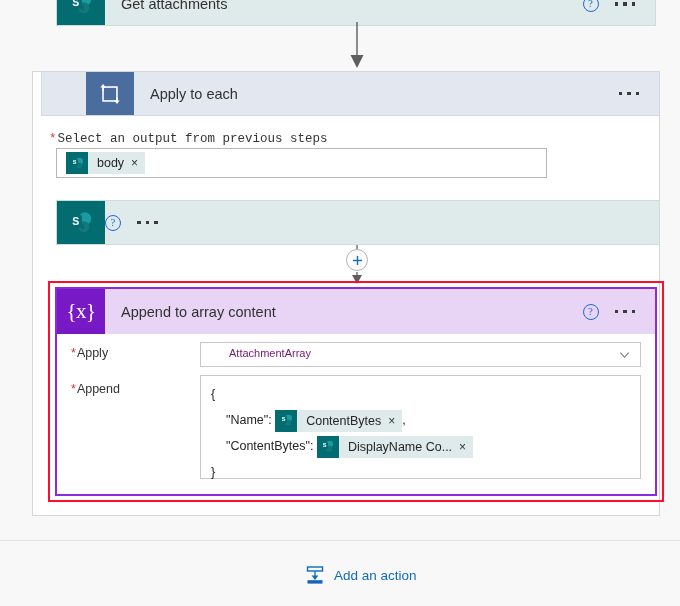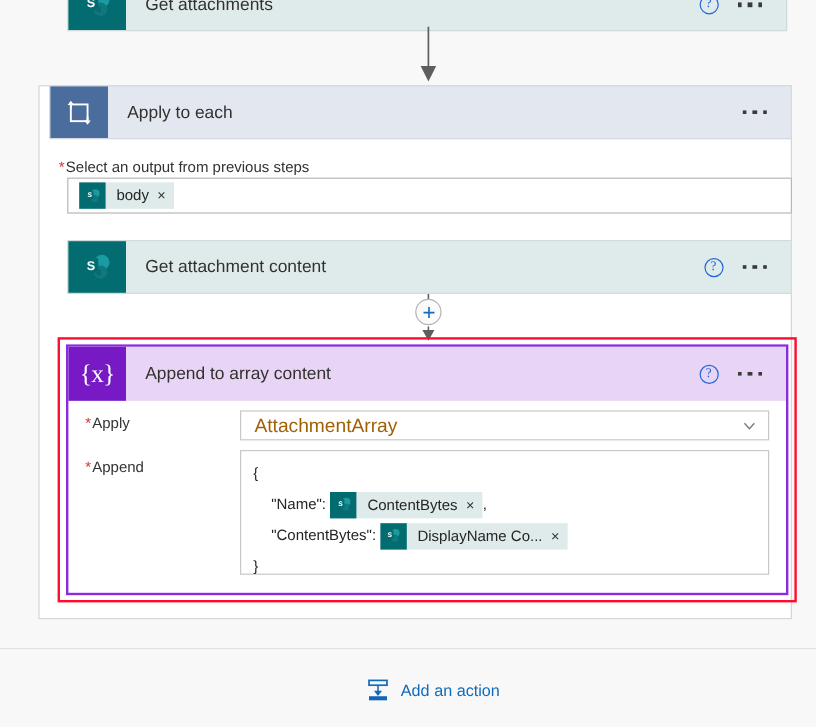--- a/index.html
+++ b/index.html
@@ -230,45 +230,45 @@
     </div>
   </div>
 
   <svg class="conn" style="left:348px; top:22px; width:18px; height:48px;" viewBox="0 0 18 48">
     <line x1="9" y1="0" x2="9" y2="36" stroke="#605e5c" stroke-width="1.4"></line>
     <path d="M9 46 L2.5 33 L15.5 33 Z" fill="#605e5c"></path>
   </svg>
 
   <div class="card" style="left:32px; top:71px; width:628px; height:445px;"></div>
 
-  <div class="action-bar gray" style="left:41px; top:71px; width:619px; height:45px;">
+  <div class="action-bar gray" style="left:41px; top:71px; width:619px; height:45px;padding-left:44px;">
     <div class="icon-box loop">
       <svg class="loop-logo" viewBox="0 0 28 28">
         <rect x="6.5" y="6.5" width="15" height="15" fill="none" stroke="#ffffff" stroke-width="1.7"></rect>
         <path d="M6.5 10.5 L6.5 5.2" stroke="#ffffff" stroke-width="1.7" fill="none"></path>
         <path d="M6.5 3.2 L3.6 7.0 L9.4 7.0 Z" fill="#ffffff"></path>
         <path d="M21.5 17.5 L21.5 22.8" stroke="#ffffff" stroke-width="1.7" fill="none"></path>
         <path d="M21.5 24.8 L24.4 21.0 L18.6 21.0 Z" fill="#ffffff"></path>
       </svg>
     </div>
     <div class="action-title">Apply to each</div>
     <div class="bar-tools">
       <div class="ellipsis">
           <i></i>
           <i></i>
           <i></i>
         </div>
     </div>
   </div>
 
-  <div class="field-label" style="left:49px; top:132px;">
+  <div class="field-label" style="left:49px; top:132px;font-family:Liberation Mono, monospace;">
     <span class="req">*</span><span>Select an output from previous steps</span>
   </div>
 
-  <div class="input-box" style="left:56px; top:148px; width:604px; height:30px;">
+  <div class="input-box" style="left:56px; top:148px; width:491px; height:30px;">
     <div class="chip" style="margin:3px 0 0 9px;">
       <span class="chip-ico">
         <svg viewBox="0 0 32 32">
           <circle cx="20.5" cy="11" r="7.2" fill="#1a9ba1"></circle>
           <circle cx="19.2" cy="20.3" r="6.4" fill="#11787e"></circle>
           <rect x="3" y="7" width="14" height="14" rx="1" fill="#036c70"></rect>
           <text x="10" y="18" font-family="Liberation Sans, sans-serif" font-size="12" font-weight="bold" fill="#ffffff" text-anchor="middle">S</text>
         </svg>
       </span>
       <span class="chip-text">body</span>
@@ -279,21 +279,20 @@
   <div class="action-bar" style="left:56px; top:200px; width:604px; height:45px;">
     <div class="icon-box sp">
       <svg class="sp-logo" viewBox="0 0 32 32">
         <circle cx="20.5" cy="11" r="7.2" fill="#1a9ba1"></circle>
         <circle cx="19.2" cy="20.3" r="6.4" fill="#11787e"></circle>
         <path d="M13.5 17.5a6 6 0 0 0 6 6v-6z" fill="#0b6b70"></path>
         <rect x="3" y="7" width="14" height="14" rx="1" fill="#036c70"></rect>
         <text x="10" y="18" font-family="Liberation Sans, sans-serif" font-size="12" font-weight="bold" fill="#ffffff" text-anchor="middle">S</text>
       </svg>
     </div>
-    <div class="action-title">Get attachment content</div>
     <div class="bar-tools">
       <div class="help-icon">?</div>
       <div class="ellipsis">
           <i></i>
           <i></i>
           <i></i>
         </div>
     </div>
   </div>
 
@@ -326,21 +325,21 @@
           <i></i>
         </div>
     </div>
   </div>
 
   <div class="field-label" style="left:71px; top:346px;">
     <span class="req">*</span><span>Apply</span>
   </div>
 
   <div class="input-box plain" style="left:200px; top:342px; width:441px; height:25px;">
-    <div style="position:absolute; left:11px; top:4px; font-size:16px; color:#a16207;">AttachmentArray</div>
+    <div style="position:absolute; left:28px; top:4px; font-size:11px; color:#701a75;">AttachmentArray</div>
     <svg class="chev" viewBox="0 0 12 12">
       <polyline points="1.5,3.5 6,8.5 10.5,3.5" fill="none" stroke="#777777" stroke-width="1.2"></polyline>
     </svg>
   </div>
 
   <div class="field-label" style="left:71px; top:382px;">
     <span class="req">*</span><span>Append</span>
   </div>
 
   <div class="input-box plain" style="left:200px; top:375px; width:441px; height:104px; padding:5px 10px;">

